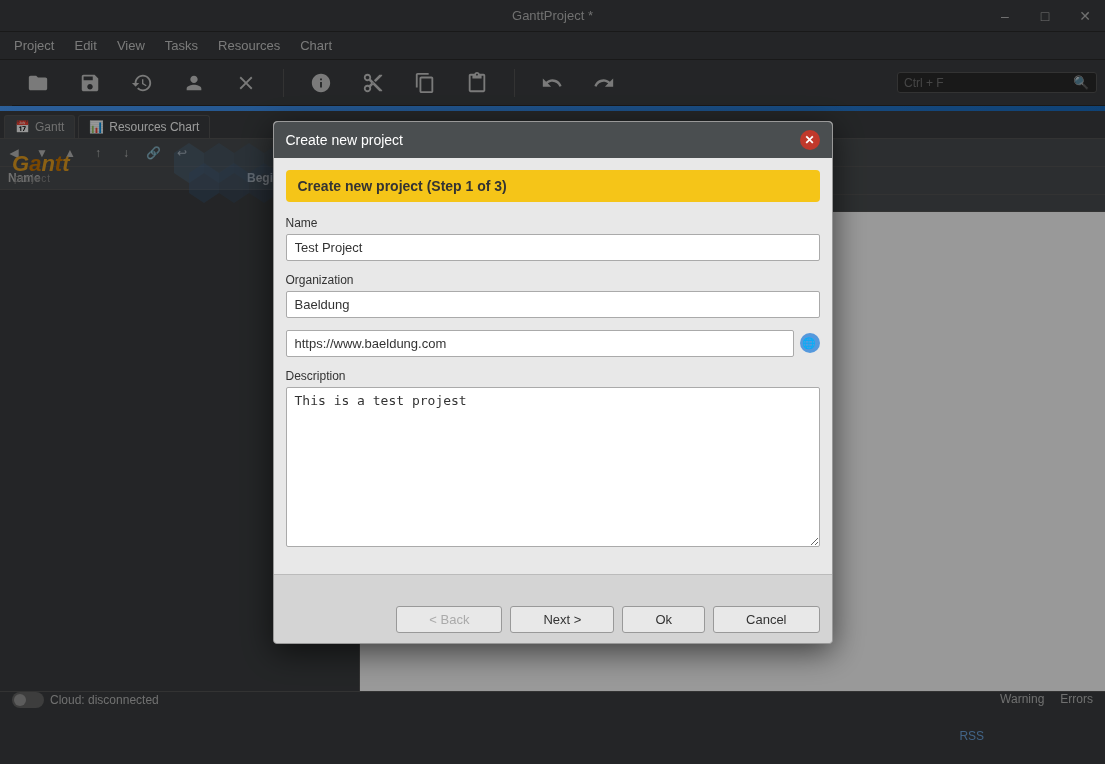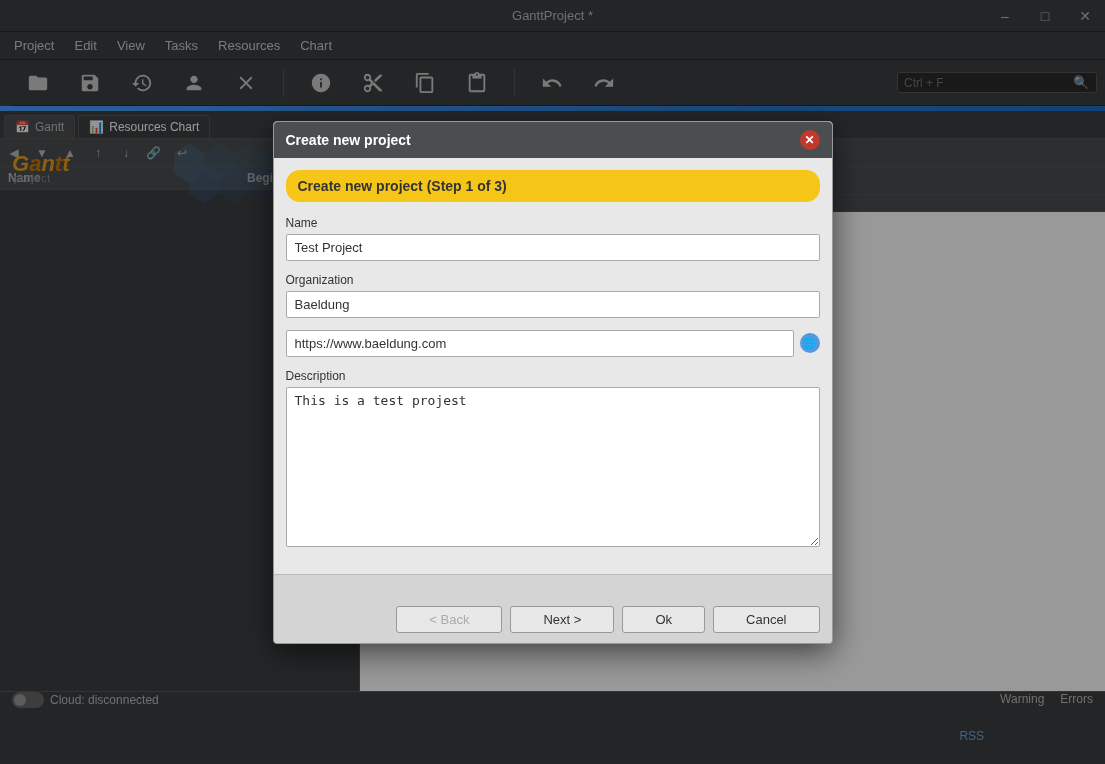--- a/index.html
+++ b/index.html
@@ -358,21 +358,21 @@
       background: #4a4e50;
       display: flex;
       align-items: center;
       justify-content: space-between;
       padding: 8px 12px;
       border-radius: 4px 4px 0 0;
     }
     #modal-title {
       color: #fff;
       font-size: 14px;
-      font-weight: bold;
+      font-weight: normal;
     }
     #modal-close-btn {
       width: 20px;
       height: 20px;
       background: #c0392b;
       border-radius: 50%;
       display: flex;
       align-items: center;
       justify-content: center;
       cursor: pointer;
@@ -380,21 +380,21 @@
       font-size: 12px;
       font-weight: bold;
     }
     #modal-body {
       padding: 12px;
       background: #e8e8e8;
     }
     #modal-step-header {
       background: #f5c518;
       padding: 8px 12px;
-      border-radius: 14px;
+      border-radius: 4px;
       margin-bottom: 14px;
     }
     #modal-step-title {
       font-weight: bold;
       color: #333;
       font-size: 14px;
     }
     .form-group {
       margin-bottom: 12px;
     }

